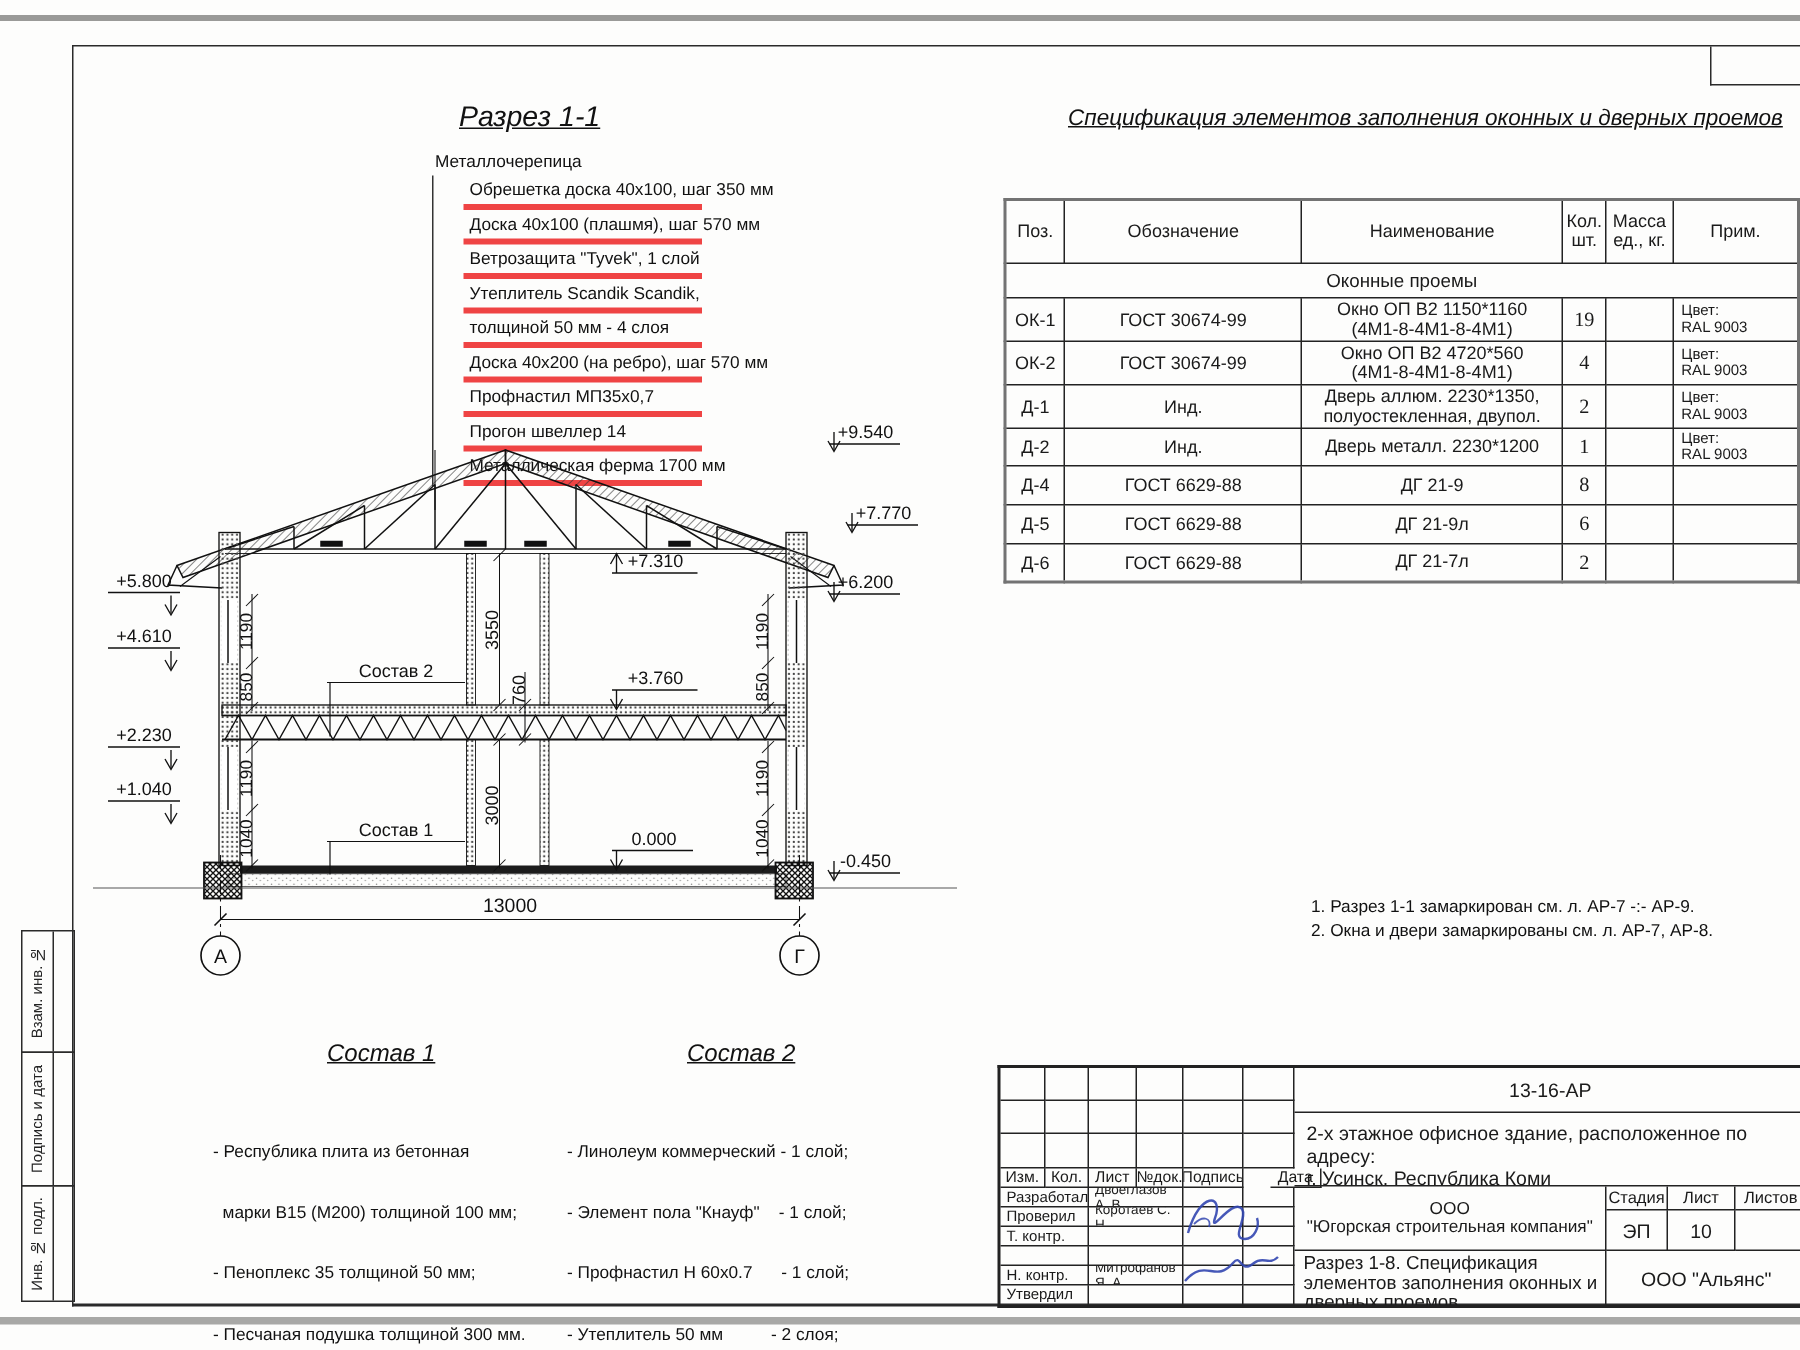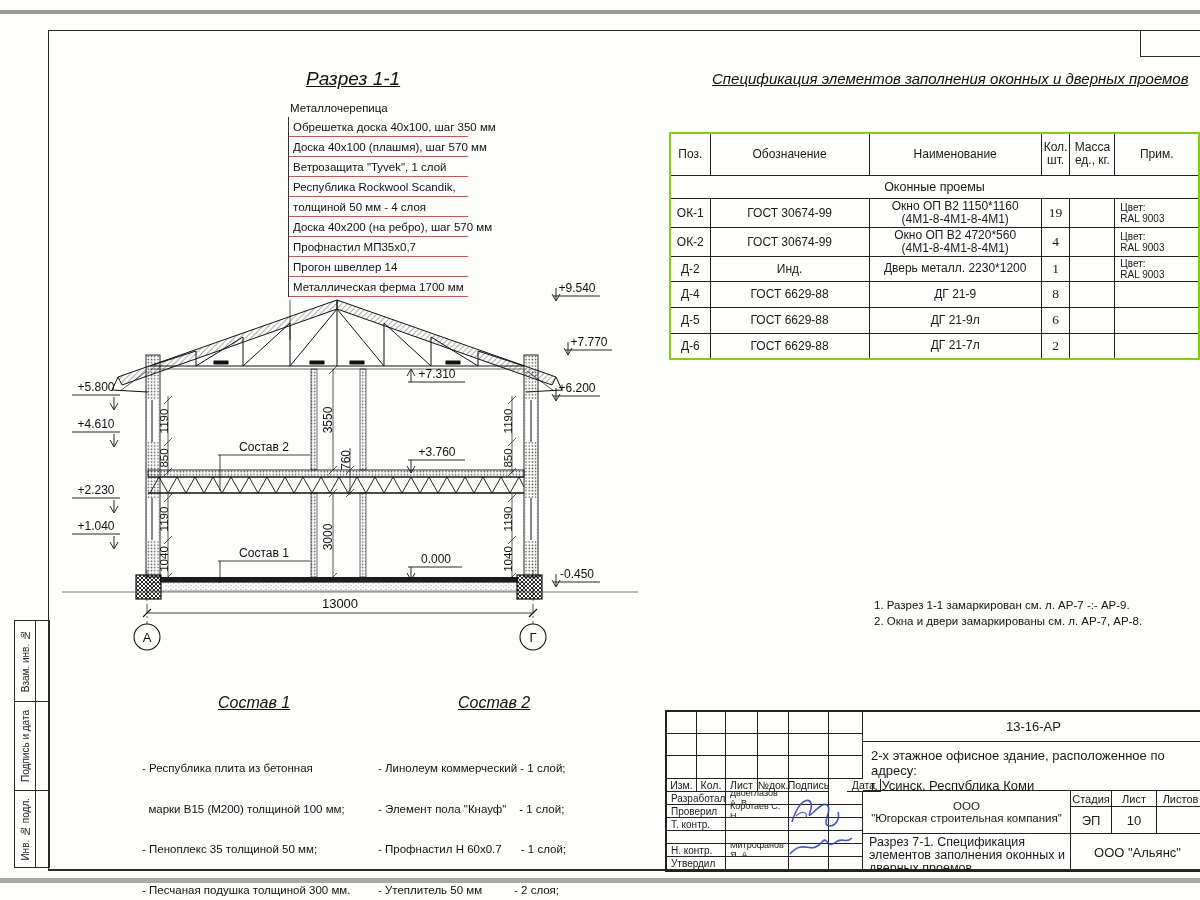--- a/index.html
+++ b/index.html
@@ -16,25 +16,25 @@
   
   .sidebox{position:absolute;left:14px;width:34px;border:1.4px solid #2a2a2a;display:flex;}
   .sidebox .lab{width:20px;border-right:1px solid #2a2a2a;display:flex;align-items:center;justify-content:center;}
   .sidebox .lab span{writing-mode:vertical-rl;transform:rotate(180deg);font-size:10px;white-space:nowrap;color:#222;}
   
   .h-italic{font-style:italic;text-decoration:underline;font-weight:normal;color:#111;}
   
   #callouts{position:absolute;left:288px;top:100px;width:180px;font-size:11.5px;color:#111;}
   #callouts .c-top{padding:2px 0 3px 2px;}
   #callouts .c-rows{border-left:1px solid #333;}
-  #callouts .c-row{border-bottom:1px solid #ef4444;padding:4px 0 3px 4px;white-space:nowrap;}
+  #callouts .c-row{border-bottom:4px solid #ef4444;padding:4px 0 3px 4px;white-space:nowrap;margin-left:20px;}
   
   #spec{position:absolute;left:669px;top:132px;border-collapse:collapse;table-layout:fixed;background:transparent;}
   #spec td{border:1px solid #222;font-size:12px;text-align:center;vertical-align:middle;padding:1px 2px;overflow:hidden;}
-  #spec{border:2px solid #84cc16;}
+  #spec{border:2px solid #737373;}
   #spec .sec{font-size:12.5px;height:20px;}
   #spec .qty{font-family:"Liberation Serif", serif;font-size:13.5px;}
   #spec .note{text-align:left;font-size:10px;line-height:11px;padding-left:5px;white-space:nowrap;}
   #spec .nm{font-size:12px;line-height:13px;text-align:center;}
   #spec .hdr{font-size:12px;line-height:13px;height:42px;}
   
   #notes{position:absolute;left:874px;top:597px;font-size:11.5px;line-height:16px;color:#111;}
   
   .sostav-list{position:absolute;font-size:11.5px;line-height:13.5px;white-space:pre;color:#111;}
   
@@ -74,21 +74,21 @@
 
   <div class="abs h-italic" style="left:306px;top:68px;font-size:19px;">Разрез 1-1</div>
   <div class="abs h-italic" style="left:712px;top:70px;font-size:15px;">Спецификация элементов заполнения оконных и дверных проемов</div>
 
   <div id="callouts">
     <div class="c-top">Металлочерепица</div>
     <div class="c-rows">
       <div class="c-row">Обрешетка доска 40х100, шаг 350 мм</div>
       <div class="c-row">Доска 40х100 (плашмя), шаг 570 мм</div>
       <div class="c-row">Ветрозащита "Tyvek", 1 слой</div>
-      <div class="c-row">Республика Rockwool Scandik,</div>
+      <div class="c-row">Утеплитель Scandik Scandik,</div>
       <div class="c-row">толщиной 50 мм - 4 слоя</div>
       <div class="c-row">Доска 40х200 (на ребро), шаг 570 мм</div>
       <div class="c-row">Профнастил МП35х0,7</div>
       <div class="c-row">Прогон швеллер 14</div>
       <div class="c-row">Металлическая ферма 1700 мм</div>
     </div>
   </div>
 
   <svg class="abs" style="left:60px;top:280px;" width="580" height="400" viewBox="60 280 580 400">
     <defs>
@@ -344,20 +344,34 @@
           </td>
     </tr>
     <tr>
       <td>ОК-2</td>
       <td>ГОСТ 30674-99</td>
       <td class="nm">
             <div>Окно ОП В2 4720*560</div>
             <div>(4М1-8-4М1-8-4М1)</div>
           </td>
       <td class="qty">4</td>
+      <td></td>
+      <td class="note">
+            <div>Цвет:</div>
+            <div>RAL 9003</div>
+          </td>
+    </tr>
+    <tr>
+      <td>Д-1</td>
+      <td>Инд.</td>
+      <td class="nm">
+            <div>Дверь аллюм. 2230*1350,</div>
+            <div>полуостекленная, двупол.</div>
+          </td>
+      <td class="qty">2</td>
       <td></td>
       <td class="note">
             <div>Цвет:</div>
             <div>RAL 9003</div>
           </td>
     </tr>
     <tr>
       <td>Д-2</td>
       <td>Инд.</td>
       <td class="nm">Дверь металл. 2230*1200</td>
@@ -480,21 +494,21 @@
       <div>ООО</div>
       <div>"Югорская строительная компания"</div>
     </div>
     <div class="cell c" style="left:404px;top:79px;width:41px;height:16px;font-size:11px;">Стадия</div>
     <div class="cell c" style="left:445px;top:79px;width:45px;height:16px;font-size:11px;">Лист</div>
     <div class="cell c" style="left:490px;top:79px;width:47px;height:16px;font-size:11px;border-right:none;">Листов</div>
     <div class="cell c" style="left:404px;top:95px;width:41px;height:27px;font-size:13px;">ЭП</div>
     <div class="cell c" style="left:445px;top:95px;width:45px;height:27px;font-size:13px;">10</div>
     <div class="cell c" style="left:490px;top:95px;width:47px;height:27px;border-right:none;"></div>
     <div class="cell" style="left:196px;top:122px;width:208px;height:36px;border-bottom:none;font-size:12.5px;line-height:13px;padding:2px 0 0 6px;">
-      <div>Разрез 7-1. Спецификация</div>
+      <div>Разрез 1-8. Спецификация</div>
       <div>элементов заполнения оконных и</div>
       <div>дверных проемов.</div>
     </div>
     <div class="cell c" style="left:404px;top:122px;width:133px;height:36px;border-right:none;border-bottom:none;font-size:13px;">ООО "Альянс"</div>
 
     <svg class="abs" style="left:115px;top:70px;pointer-events:none;" width="90" height="88" viewBox="0 0 90 88">
       <path d="M10,40 C18,12 34,14 28,30 C24,42 40,16 46,24 C50,30 38,44 48,44 C54,44 58,36 56,30" fill="none" stroke="#3246b0" stroke-width="1.6" opacity="0.9"></path>
       <path d="M14,34 C20,28 26,30 24,36" fill="none" stroke="#3246b0" stroke-width="1.2" opacity="0.85"></path>
       <path d="M8,72 C22,56 28,74 40,60 C46,53 44,68 54,60 C60,55 64,62 70,56" fill="none" stroke="#3246b0" stroke-width="1.6" opacity="0.9"></path>
     </svg>

